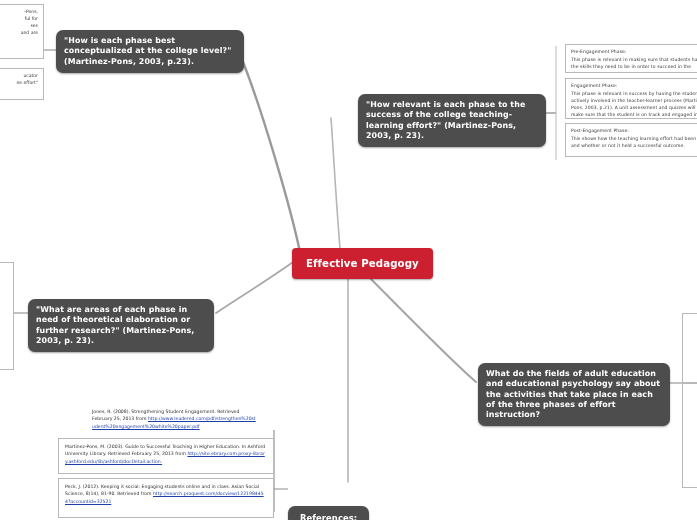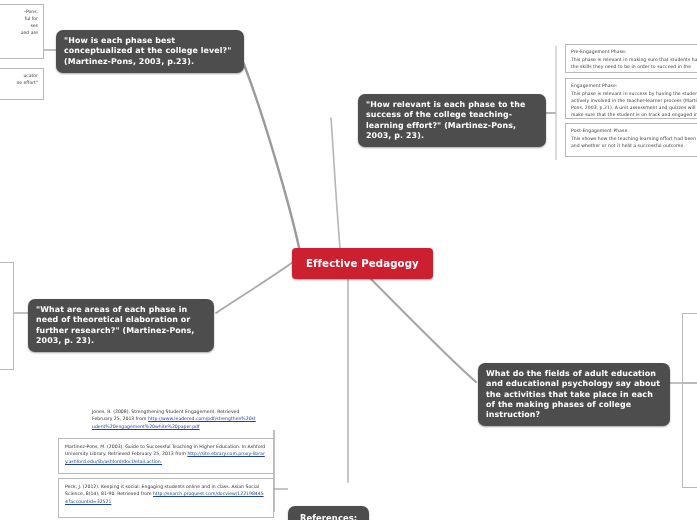--- a/index.html
+++ b/index.html
@@ -197,21 +197,21 @@
 
   <div class="node dark" style="left:358px; top:94px; width:188px;">
     <span>"How relevant is each phase to the success of the college teaching-learning effort?" (Martinez-Pons, 2003, p. 23).</span>
   </div>
 
   <div class="node dark" style="left:28px; top:299px; width:186px;">
     <span>"What are areas of each phase in need of theoretical elaboration or further research?" (Martinez-Pons, 2003, p. 23).</span>
   </div>
 
   <div class="node dark" style="left:478px; top:363px; width:192px;">
-    <span>What do the fields of adult education and educational psychology say about the activities that take place in each of the making phases of college instruction?</span>
+    <span>What do the fields of adult education and educational psychology say about the activities that take place in each of the three phases of effort instruction?</span>
   </div>
 
   <div class="node small-dark" style="left:288px; top:480px;">
     <span>References:</span>
   </div>
 
   <div class="node center" style="left:292px; top:248px;">
     <span>Effective Pedagogy</span>
   </div>
 

